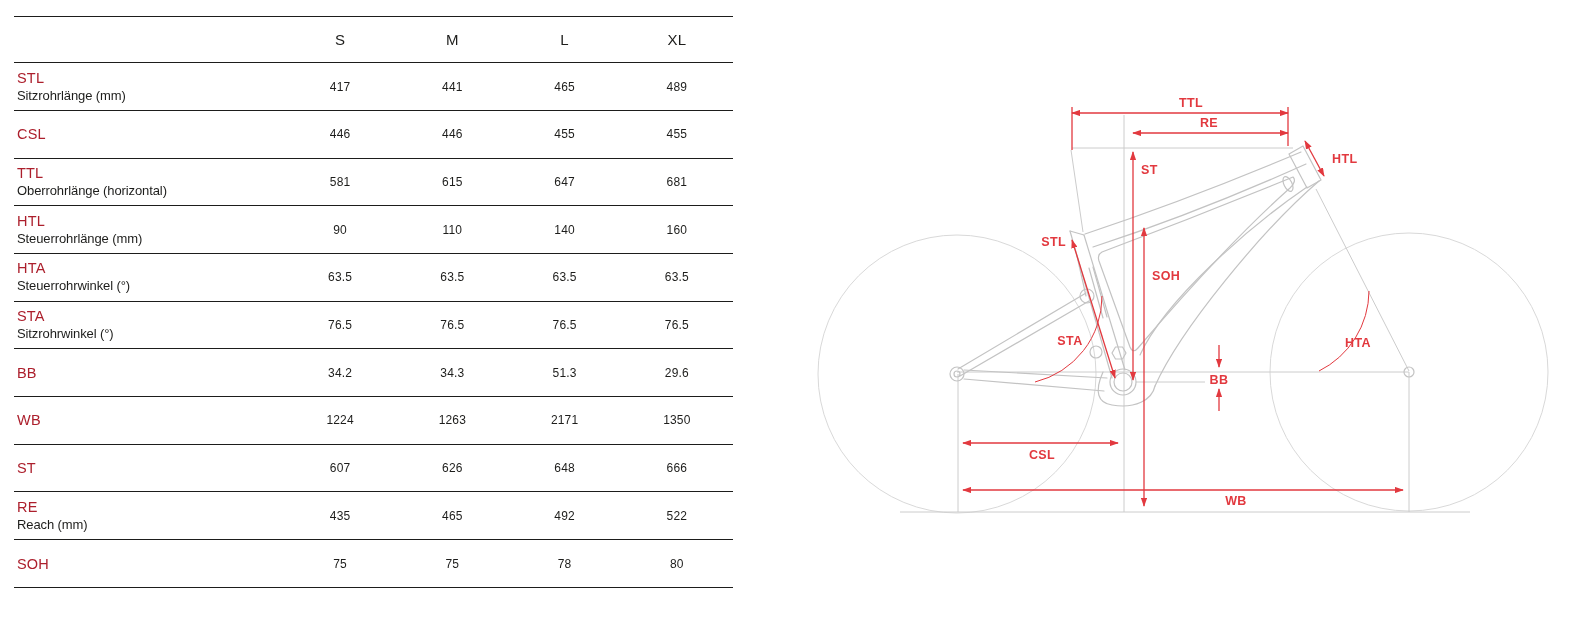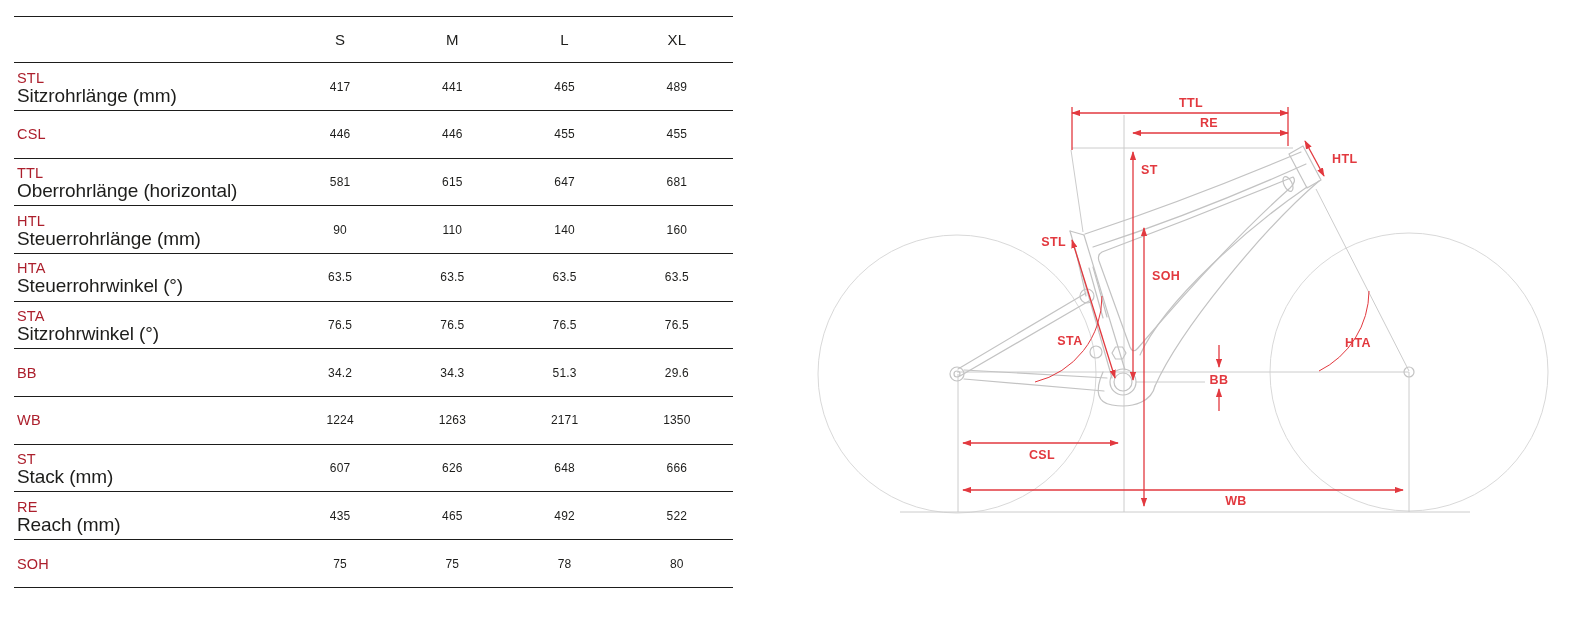--- a/index.html
+++ b/index.html
@@ -4,21 +4,21 @@
 <style>
   html,body{margin:0;padding:0;background:#ffffff;}
   body{width:1592px;height:617px;position:relative;font-family:"Liberation Sans",sans-serif;overflow:hidden;}
 
   
   .geo-table{position:absolute;left:14px;top:16px;width:719px;border-top:1.5px solid #1d1d1b;}
   .row{display:flex;align-items:center;height:47.7px;border-bottom:1.5px solid #1d1d1b;box-sizing:border-box;}
   .row.head{height:46.3px;}
   .lbl{width:270px;padding-left:3px;box-sizing:border-box;line-height:18px;}
   .abbr{color:#ac1f2c;font-size:14.5px;letter-spacing:.2px;}
-  .nm{color:#1d1d1b;font-size:19px;letter-spacing:-.1px;}
+  .nm{color:#1d1d1b;font-size:13px;letter-spacing:-.1px;}
   .val{flex:1;text-align:center;color:#1d1d1b;font-size:12px;letter-spacing:.2px;}
   .head .val{font-size:15px;}
 
   
   svg.diagram{position:absolute;left:0;top:0;}
   .dimlabel{font-family:"Liberation Sans",sans-serif;font-size:12.5px;font-weight:bold;letter-spacing:.4px;}
 </style>
 </head>
 <body>
 
@@ -113,21 +113,20 @@
       </div>
     <div class="val">1224</div>
     <div class="val">1263</div>
     <div class="val">2171</div>
     <div class="val">1350</div>
   </div>
 
   <div class="row">
     <div class="lbl">
         <div class="abbr">ST</div>
-        <div class="nm">Stack (mm)</div>
       </div>
     <div class="val">607</div>
     <div class="val">626</div>
     <div class="val">648</div>
     <div class="val">666</div>
   </div>
 
   <div class="row">
     <div class="lbl">
         <div class="abbr">RE</div>

